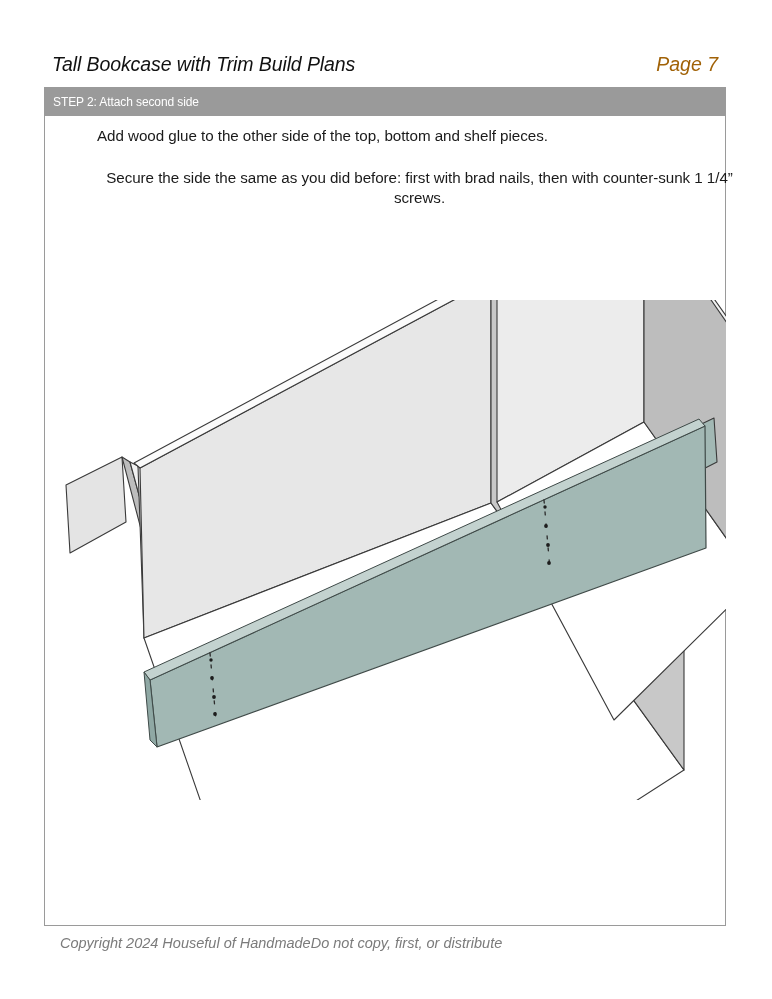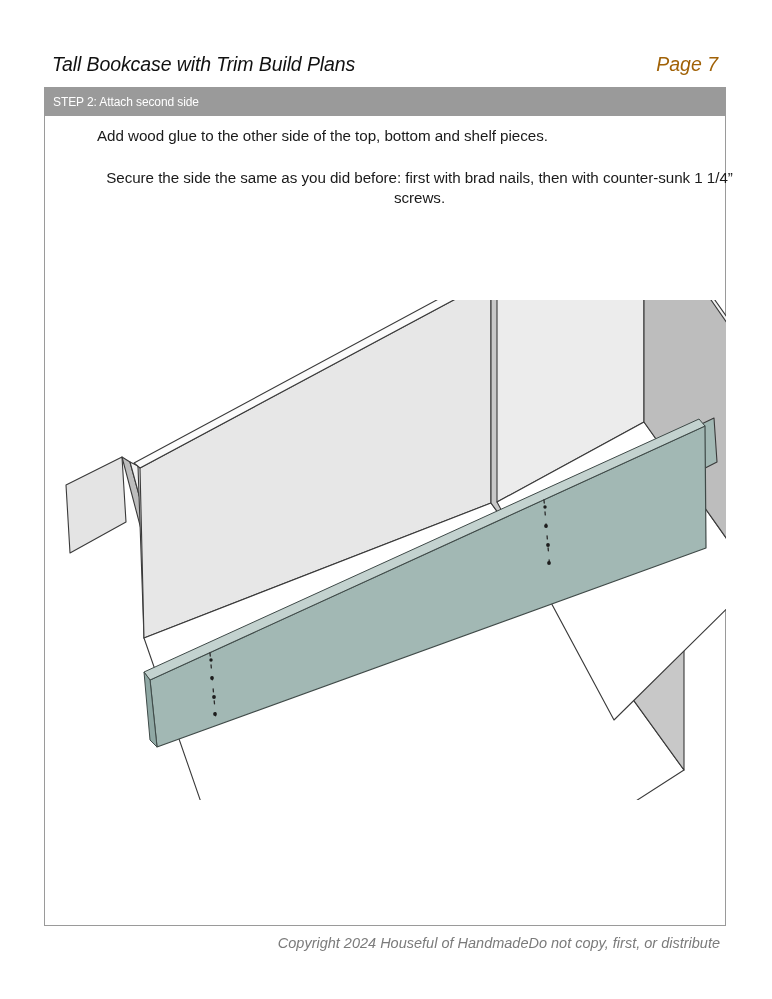--- a/index.html
+++ b/index.html
@@ -102,26 +102,26 @@
     left: 44px;
     top: 300px;
     width: 682px;
     height: 500px;
   }
   .diagram-wrap svg { display: block; }
 
   
   .footer-row {
     position: absolute;
-    left: 48px;
+    left: 60px;
     top: 935px;
     width: 672px;
     display: flex;
     align-items: baseline;
-    justify-content: flex-end;
+    justify-content: flex-start;
   }
   .footer-left, .footer-right {
     font-size: 14.5px;
     font-style: italic;
     color: #7b7b7b;
     white-space: nowrap;
   }
 </style>
 </head>
 <body>

